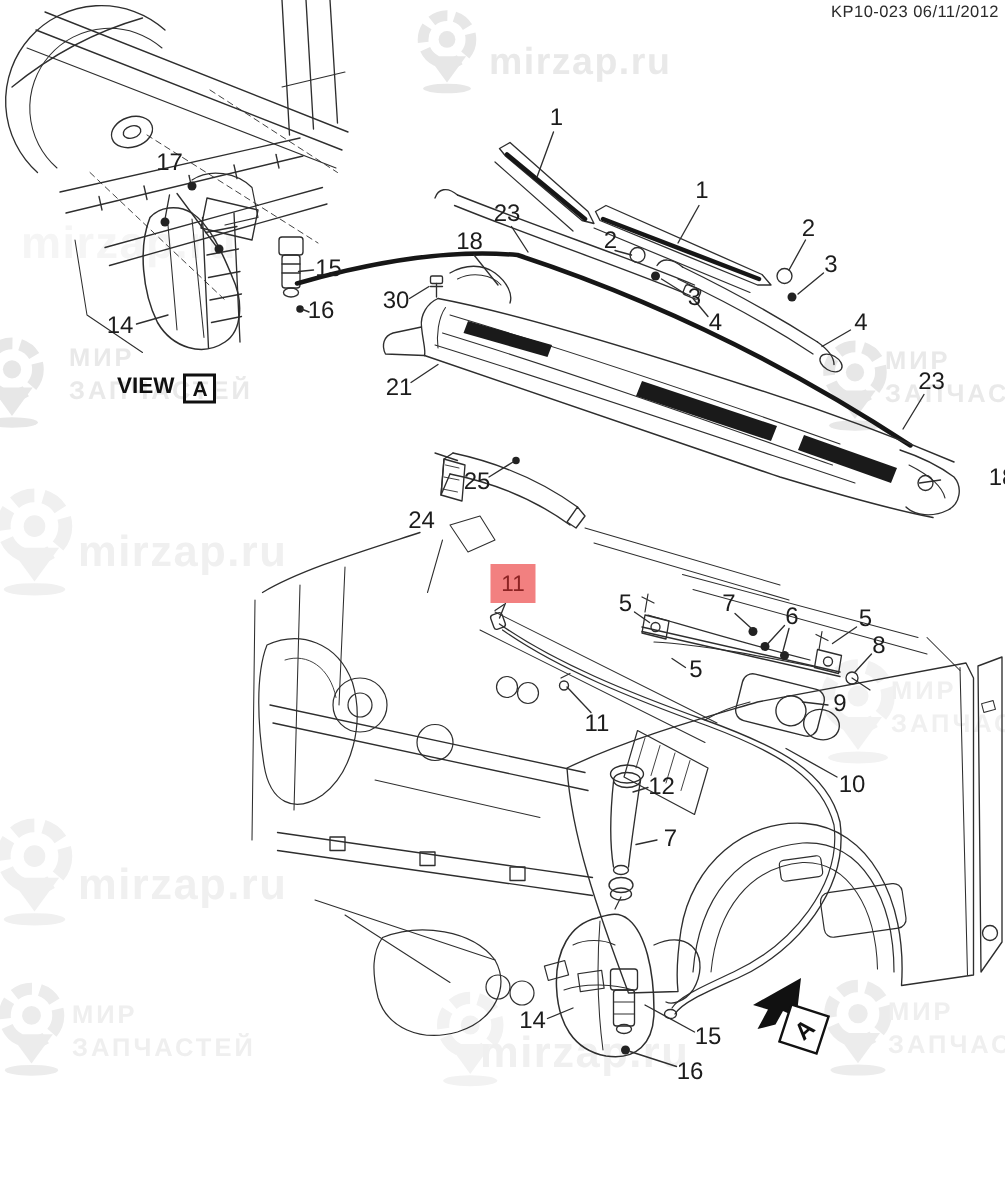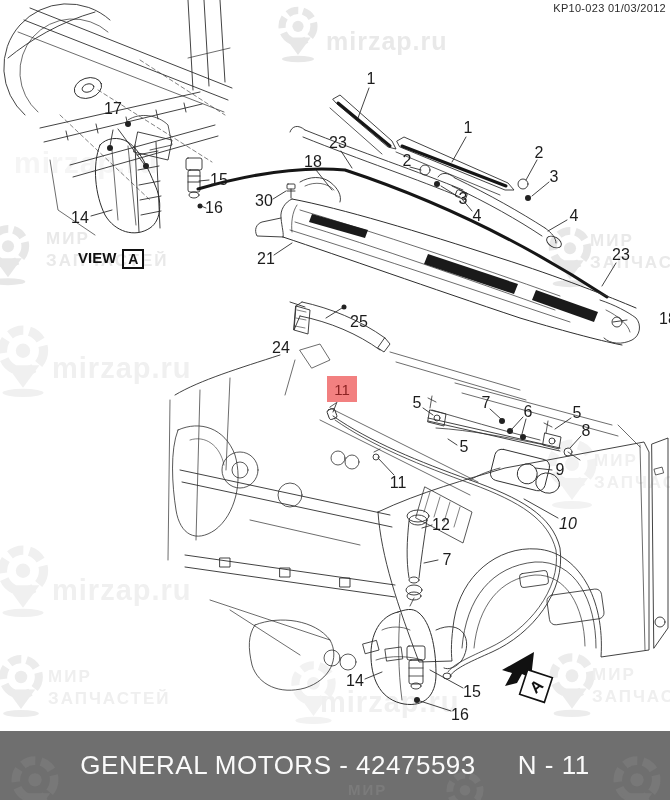--- a/index.html
+++ b/index.html
@@ -108,21 +108,21 @@
   <div class="wm wm-site big" style="left:320px;top:686px">mirzap.ru</div>
 
   <svg class="wm-pin" style="left:544px;top:650px;color:#ececec" width="56" height="68">
       <use href="#pin"></use>
     </svg>
   <div class="wm wm-mir" style="left:592px;top:664px;color:#efefef">
     <div>МИР</div>
       <div>ЗАПЧАСТЕЙ</div>
   </div>
 
-  <div class="header-code">KP10-023 01/03/2012</div>
+  <div class="header-code">KP10-023 06/11/2012</div>
 
   <svg id="art" width="670" height="800" viewBox="0 0 670 800" fill="none" stroke="#2e2e2e" stroke-width="0.9" stroke-linecap="round" stroke-linejoin="round">
 
     <g>
       <path d="M30,8 L232,88"></path>
         <path d="M24,20 L228,100"></path>
         <path d="M18,32 L224,112" stroke-width="0.7"></path>
       <path d="M8,58 C30,40 60,22 95,12"></path>
       <path d="M110,20 A60,60 0 0 0 25,115"></path>
         <path d="M108,32 A48,48 0 0 0 38,112" stroke-width="0.7"></path>
@@ -364,35 +364,35 @@
       <div class="callout" style="left: 539px; top: 153px;">2</div>
       <div class="callout" style="left: 463px; top: 199px;">3</div>
       <div class="callout" style="left: 554px; top: 177px;">3</div>
       <div class="callout" style="left: 477px; top: 216px;">4</div>
       <div class="callout" style="left: 574px; top: 216px;">4</div>
       <div class="callout" style="left: 313px; top: 162px;">18</div>
       <div class="callout" style="left: 338px; top: 143px;">23</div>
       <div class="callout" style="left: 264px; top: 201px;">30</div>
       <div class="callout" style="left: 266px; top: 259px;">21</div>
       <div class="callout" style="left: 281px; top: 304px; margin-top: 44px;">24</div>
-      <div class="callout" style="left: 318px; top: 322px; margin-left: 41px;">25</div>
+      <div class="callout" style="left: 318px; top: 322px;">25</div>
       <div class="callout" style="left: 621px; top: 255px;">23</div>
       <div class="callout" style="left: 637px; top: 319px; margin-left: 31px;">18</div>
       <div class="callout highlight" style="left: 342px; top: 389px;">11</div>
       <div class="callout" style="left: 417px; top: 403px;">5</div>
       <div class="callout" style="left: 486px; top: 403px;">7</div>
       <div class="callout" style="left: 528px; top: 412px;">6</div>
       <div class="callout" style="left: 577px; top: 413px;">5</div>
       <div class="callout" style="left: 586px; top: 431px;">8</div>
       <div class="callout" style="left: 464px; top: 447px;">5</div>
       <div class="callout" style="left: 560px; top: 470px;">9</div>
       <div class="callout" style="left: 398px; top: 483px;">11</div>
       <div class="callout" style="left: 441px; top: 525px; text-align: right;">12</div>
       <div class="callout" style="left: 447px; top: 560px;">7</div>
-      <div class="callout" style="left: 568px; top: 524px; font-style: italic;">10</div>
+      <div class="callout" style="left: 568px; top: 524px;">10</div>
       <div class="callout" style="left: 355px; top: 681px;">14</div>
       <div class="callout" style="left: 472px; top: 692px;">15</div>
       <div class="callout" style="left: 460px; top: 715px;">16</div>
       <div class="callout" style="left: 113px; top: 109px;">17</div>
       <div class="callout" style="left: 219px; top: 180px;">15</div>
       <div class="callout" style="left: 214px; top: 208px;">16</div>
       <div class="callout" style="left: 80px; top: 218px;">14</div>
     </div>
 
   <div class="view-label">
@@ -401,30 +401,14 @@
   </div>
 
   <svg class="detail-arrow" width="60" height="60" viewBox="0 0 60 60">
     <path d="M34,2 L2,20 L12,23 L5,36 L17,33 L22,24 L31,28 Z" fill="#111" stroke="none"></path>
     <g transform="rotate(18 36 36)">
       <rect x="23" y="23" width="26" height="26" fill="#fff" stroke="#111" stroke-width="1.6"></rect>
       <text x="36" y="42" text-anchor="middle" font-size="16" font-weight="bold" fill="#111" transform="rotate(-60 36 36)" font-family="Liberation Sans, sans-serif">A</text>
     </g>
   </svg>
 
-  <div class="footer">
-    <svg class="wm-pin" style="left:6px;top:22px" width="58" height="71">
-        <use href="#pin"></use>
-      </svg>
-    <svg class="wm-pin" style="left:442px;top:38px" width="46" height="56">
-        <use href="#pin"></use>
-      </svg>
-    <svg class="wm-pin" style="left:608px;top:22px" width="58" height="71">
-        <use href="#pin"></use>
-      </svg>
-    <div class="wm-mir-dark">МИР</div>
-    <div class="footer-text">
-      <span>GENERAL MOTORS - 42475593</span>
-      <span>N - 11</span>
-    </div>
-  </div>
 
 </div>
 
 </body></html>

